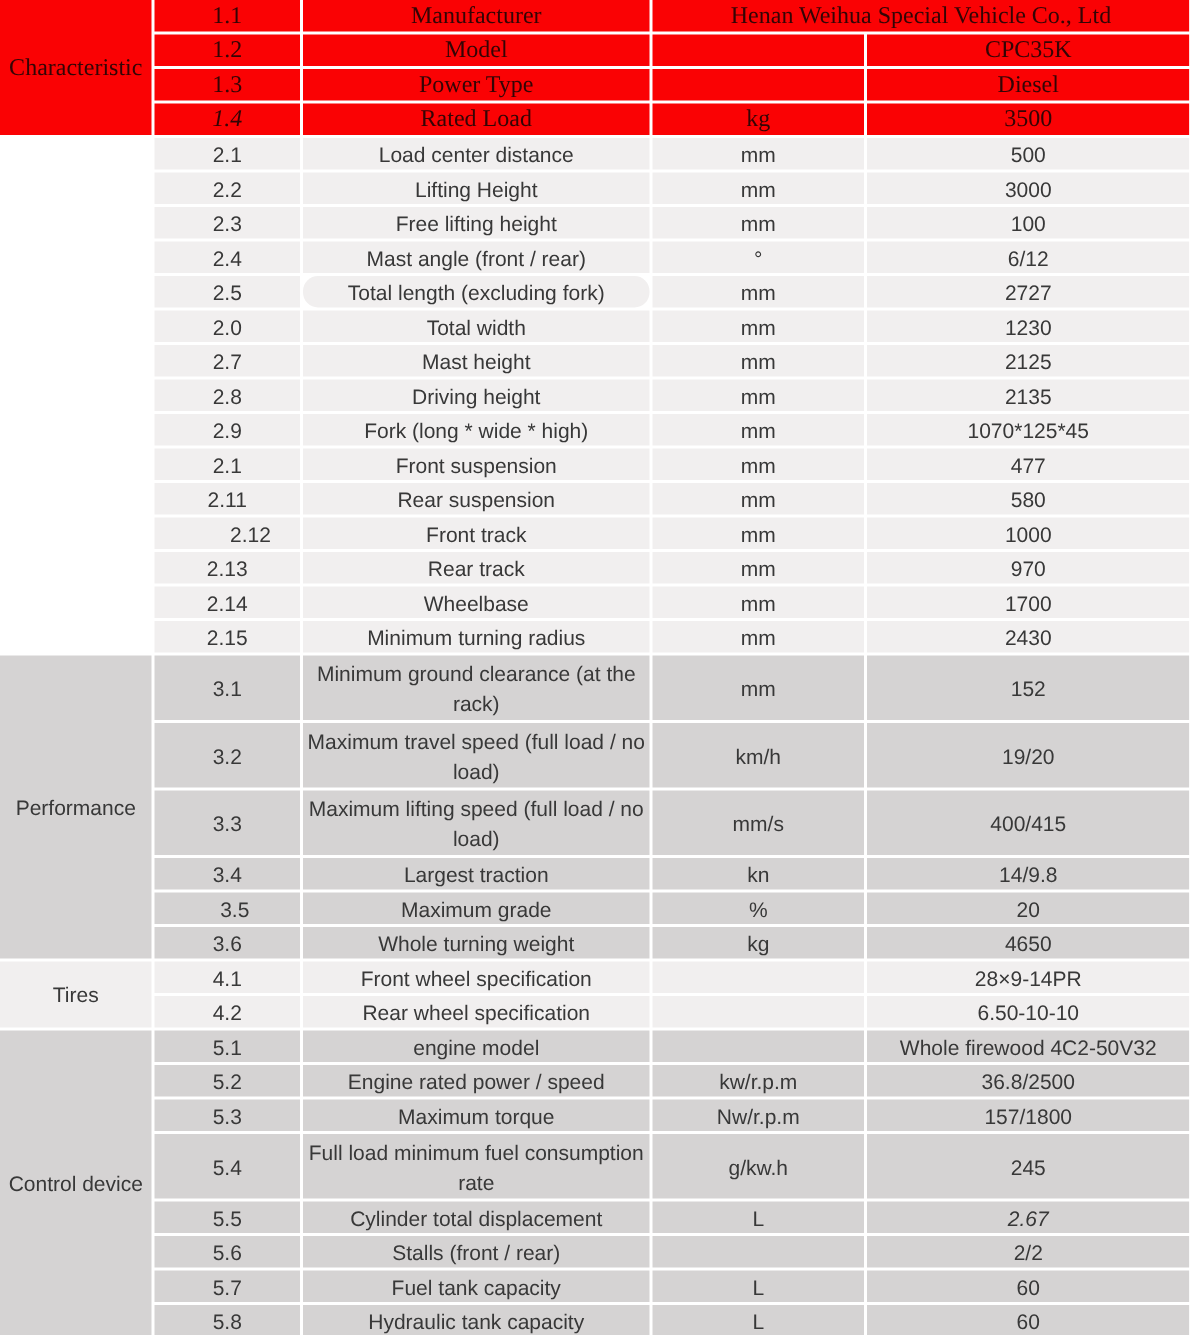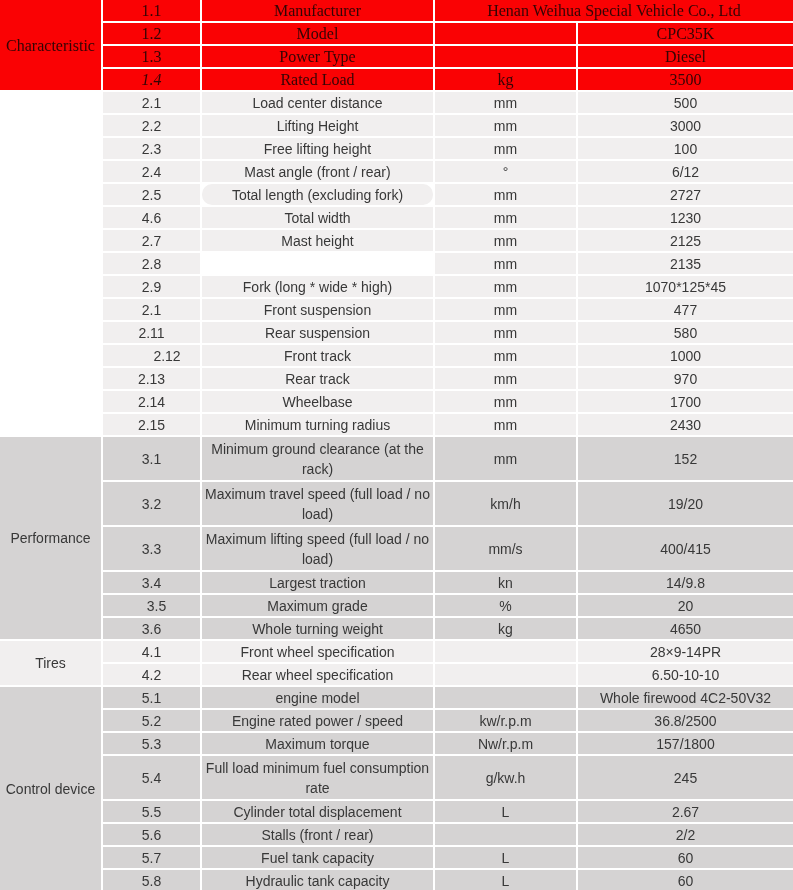--- a/index.html
+++ b/index.html
@@ -91,29 +91,30 @@
       <div class="cell unit-cell" style="grid-area: 3 / 4;">mm</div>
       <div class="cell value-cell" style="grid-area: 3 / 5;">100</div>
       <div class="cell num-cell" style="grid-area: 4 / 2;">2.4</div>
       <div class="cell param-cell" style="grid-area: 4 / 3;">Mast angle (front / rear)</div>
       <div class="cell unit-cell" style="grid-area: 4 / 4;">°</div>
       <div class="cell value-cell" style="grid-area: 4 / 5;">6/12</div>
       <div class="cell num-cell" style="grid-area: 5 / 2;">2.5</div>
       <div class="cell param-cell" style="grid-area: 5 / 3; border-radius: 10px;">Total length (excluding fork)</div>
       <div class="cell unit-cell" style="grid-area: 5 / 4;">mm</div>
       <div class="cell value-cell" style="grid-area: 5 / 5; text-align: right;">2727</div>
-      <div class="cell num-cell" style="grid-area: 6 / 2;">4.6</div>
+      <div class="cell num-cell" style="grid-area: 6 / 2;">2.0</div>
       <div class="cell param-cell" style="grid-area: 6 / 3;">Total width</div>
       <div class="cell unit-cell" style="grid-area: 6 / 4;">mm</div>
       <div class="cell value-cell" style="grid-area: 6 / 5;">1230</div>
       <div class="cell num-cell" style="grid-area: 7 / 2;">2.7</div>
       <div class="cell param-cell" style="grid-area: 7 / 3;">Mast height</div>
       <div class="cell unit-cell" style="grid-area: 7 / 4;">mm</div>
       <div class="cell value-cell" style="grid-area: 7 / 5;">2125</div>
       <div class="cell num-cell" style="grid-area: 8 / 2;">2.8</div>
+      <div class="cell param-cell" style="grid-area: 8 / 3;">Driving height</div>
       <div class="cell unit-cell" style="grid-area: 8 / 4;">mm</div>
       <div class="cell value-cell" style="grid-area: 8 / 5;">2135</div>
       <div class="cell num-cell" style="grid-area: 9 / 2;">2.9</div>
       <div class="cell param-cell" style="grid-area: 9 / 3;">Fork (long * wide * high)</div>
       <div class="cell unit-cell" style="grid-area: 9 / 4;">mm</div>
       <div class="cell value-cell" style="grid-area: 9 / 5;">1070*125*45</div>
       <div class="cell num-cell" style="grid-area: 10 / 2;">2.1</div>
       <div class="cell param-cell" style="grid-area: 10 / 3;">Front suspension</div>
       <div class="cell unit-cell" style="grid-area: 10 / 4;">mm</div>
       <div class="cell value-cell" style="grid-area: 10 / 5;">477</div>
@@ -190,21 +191,21 @@
       <div class="cell param-cell" style="grid-area: 3 / 3;">Maximum torque</div>
       <div class="cell unit-cell" style="grid-area: 3 / 4;">Nw/r.p.m</div>
       <div class="cell value-cell" style="grid-area: 3 / 5;">157/1800</div>
       <div class="cell num-cell" style="grid-area: 4 / 2;">5.4</div>
       <div class="cell param-cell" style="grid-area: 4 / 3;">Full load minimum fuel consumption rate</div>
       <div class="cell unit-cell" style="grid-area: 4 / 4;">g/kw.h</div>
       <div class="cell value-cell" style="grid-area: 4 / 5;">245</div>
       <div class="cell num-cell" style="grid-area: 5 / 2;">5.5</div>
       <div class="cell param-cell" style="grid-area: 5 / 3;">Cylinder total displacement</div>
       <div class="cell unit-cell" style="grid-area: 5 / 4;">L</div>
-      <div class="cell value-cell" style="grid-area: 5 / 5;">2.67</div>
+      <div class="cell value-cell" style="grid-area: 5 / 5; font-style: italic;">2.67</div>
       <div class="cell num-cell" style="grid-area: 6 / 2;">5.6</div>
       <div class="cell param-cell" style="grid-area: 6 / 3;">Stalls (front / rear)</div>
       <div class="cell unit-cell" style="grid-area: 6 / 4;"></div>
       <div class="cell value-cell" style="grid-area: 6 / 5;">2/2</div>
       <div class="cell num-cell" style="grid-area: 7 / 2;">5.7</div>
       <div class="cell param-cell" style="grid-area: 7 / 3;">Fuel tank capacity</div>
       <div class="cell unit-cell" style="grid-area: 7 / 4;">L</div>
       <div class="cell value-cell" style="grid-area: 7 / 5;">60</div>
       <div class="cell num-cell" style="grid-area: 8 / 2;">5.8</div>
       <div class="cell param-cell" style="grid-area: 8 / 3;">Hydraulic tank capacity</div>

